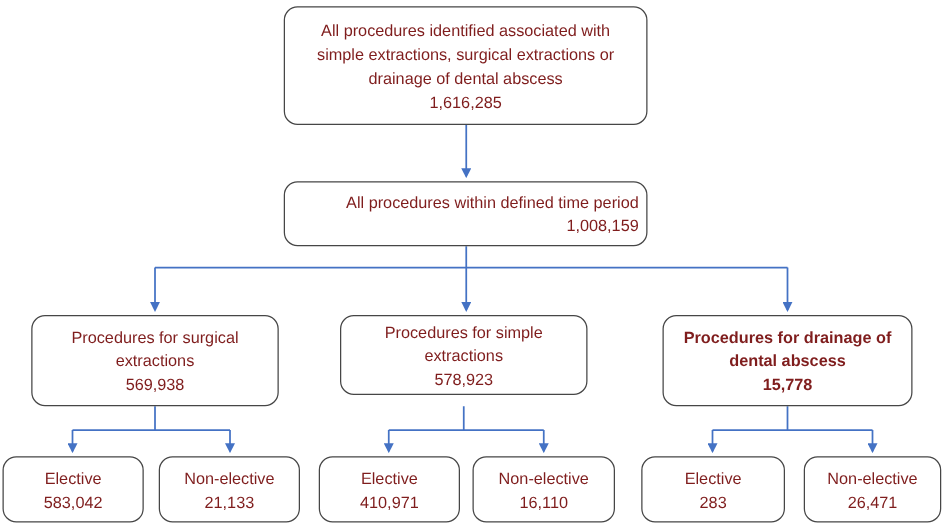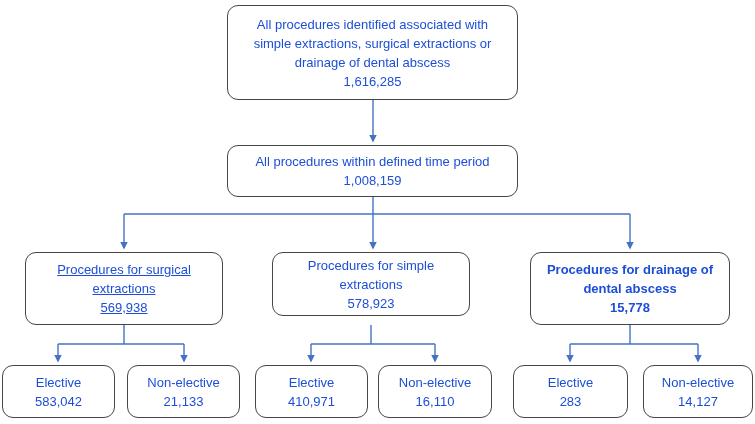--- a/index.html
+++ b/index.html
@@ -35,21 +35,21 @@
     position: absolute;
     box-sizing: border-box;
     border: 1.5px solid var(--border-color);
     border-radius: 11px;
     background: #ffffff;
     display: flex;
     flex-direction: column;
     align-items: center;
     justify-content: center;
     text-align: center;
-    color: #1d4ed8;
+    color: #7f1d1d;
     font-size: 13px;
     line-height: 19px;
     padding: 16px 6px;
   }
   .node .lbl {
     white-space: pre-line;
   }
 </style>
 </head>
 <body>
@@ -87,26 +87,26 @@
     <line class="conn" x1="698" y1="344" x2="698" y2="361" marker-end="url(#ah)"></line>
   </svg>
 
   <div class="node" style="left:227px; top:5px; width:291px; height:95px;">
     <div class="lbl">All procedures identified associated with
 simple extractions, surgical extractions or
 drainage of dental abscess</div>
     <div class="cnt">1,616,285</div>
   </div>
 
-  <div class="node" style="left:227px; top:145px; width:291px; height:52px;">
+  <div class="node" style="left:227px; top:145px; width:291px; height:52px;align-items:flex-end;">
     <div class="lbl">All procedures within defined time period</div>
     <div class="cnt">1,008,159</div>
   </div>
 
-  <div class="node" style="left:25px; top:252px; width:198px; height:73px;text-decoration:underline;">
+  <div class="node" style="left:25px; top:252px; width:198px; height:73px;">
     <div class="lbl">Procedures for surgical
 extractions</div>
     <div class="cnt">569,938</div>
   </div>
 
   <div class="node" style="left:272px; top:252px; width:198px; height:64px;">
     <div class="lbl">Procedures for simple
 extractions</div>
     <div class="cnt">578,923</div>
   </div>
@@ -137,16 +137,16 @@
     <div class="cnt">16,110</div>
   </div>
 
   <div class="node" style="left:513px; top:365px; width:115px; height:53px;">
     <div class="lbl">Elective</div>
     <div class="cnt">283</div>
   </div>
 
   <div class="node" style="left:643px; top:365px; width:110px; height:53px;">
     <div class="lbl">Non-elective</div>
-    <div class="cnt">14,127</div>
+    <div class="cnt">26,471</div>
   </div>
 
 </div>
 
 </body></html>

